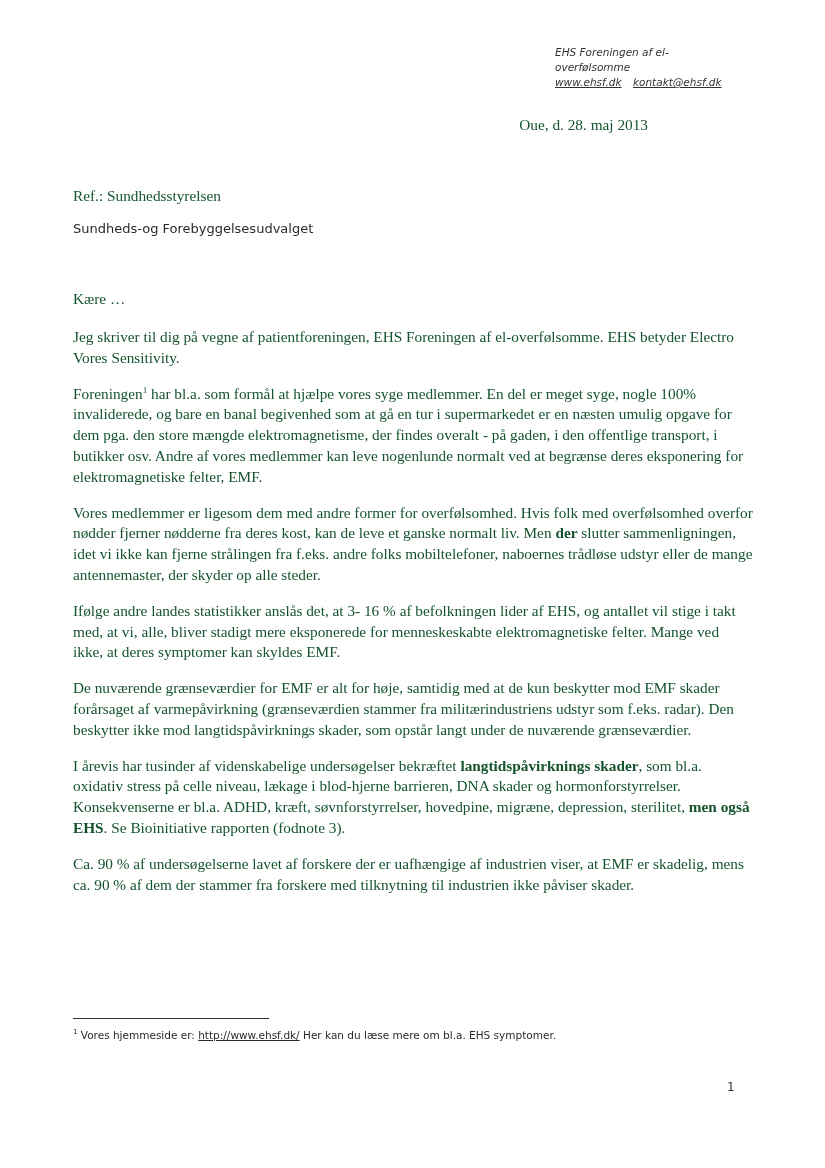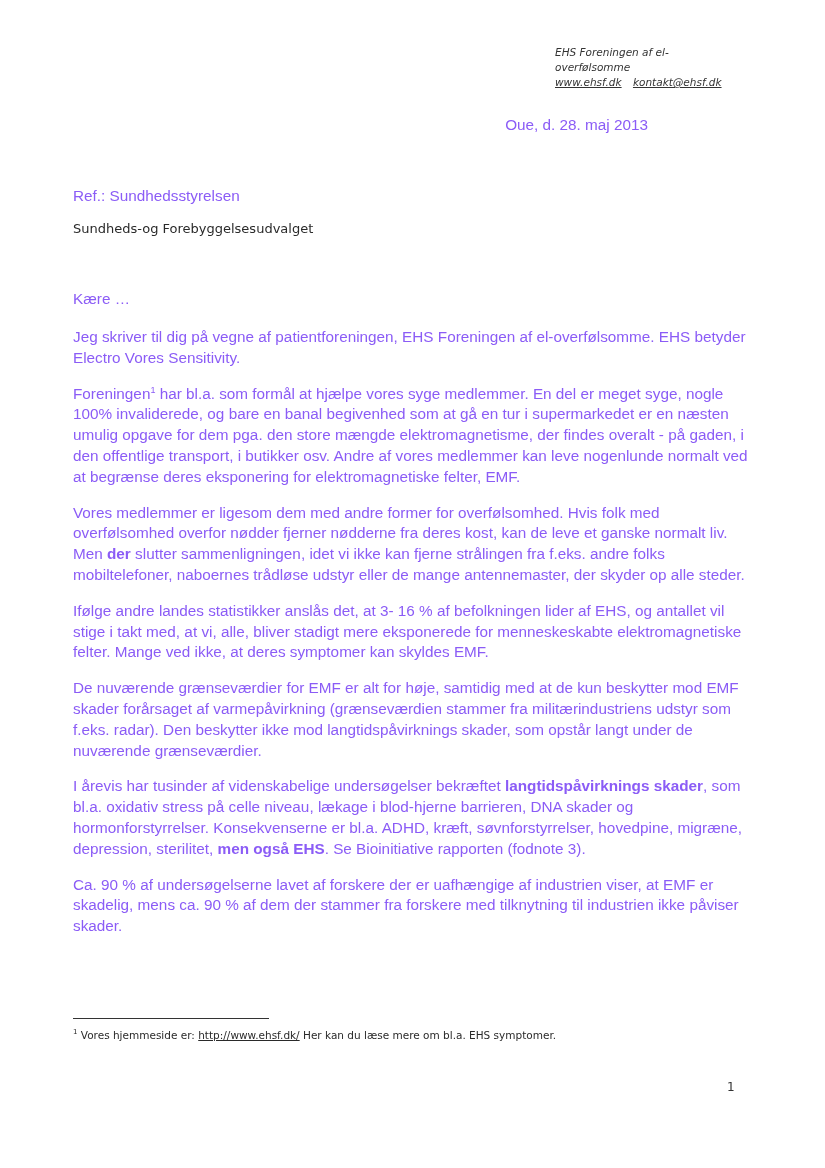--- a/index.html
+++ b/index.html
@@ -3,21 +3,21 @@
 <meta charset="utf-8">
 <style>
   html, body { margin: 0; padding: 0; background: #ffffff; }
   body { width: 825px; height: 1168px; position: relative; overflow: hidden; color: #222; }
   .page { position: absolute; left: 0; top: 0; width: 734px; height: 1168px; background: #fff; }
 
   .header { position: absolute; left: 555px; top: 45px; font-family: "DejaVu Sans", sans-serif; font-style: italic; font-size: 10.5px; line-height: 15px; color: #333; }
   .header a { color: #333; text-decoration: underline; }
   .header .links span { margin-right: 8px; }
 
-  .serif { font-family: Liberation Sans, sans-serif; font-size: 15.3px; color: #8b5cf6; }
+  .serif { font-family: Liberation Serif, serif; font-size: 15.3px; color: #14532d; }
   .sans { font-family: "DejaVu Sans", sans-serif; font-size: 11.5px; color: #2a2a2a; }
 
   .date { position: absolute; right: 86px; top: 116px; }
   .recipient { position: absolute; left: 73px; top: 151px; }
   .ref { position: absolute; left: 73px; top: 187px; }
   .committee { position: absolute; left: 73px; top: 221px; font-size: 13px; }
   .greeting { position: absolute; left: 73px; top: 290px; }
 
   .body { position: absolute; left: 73px; top: 327px; width: 680px; }
   .body p { margin: 0 0 15px 0; line-height: 20.8px; }

